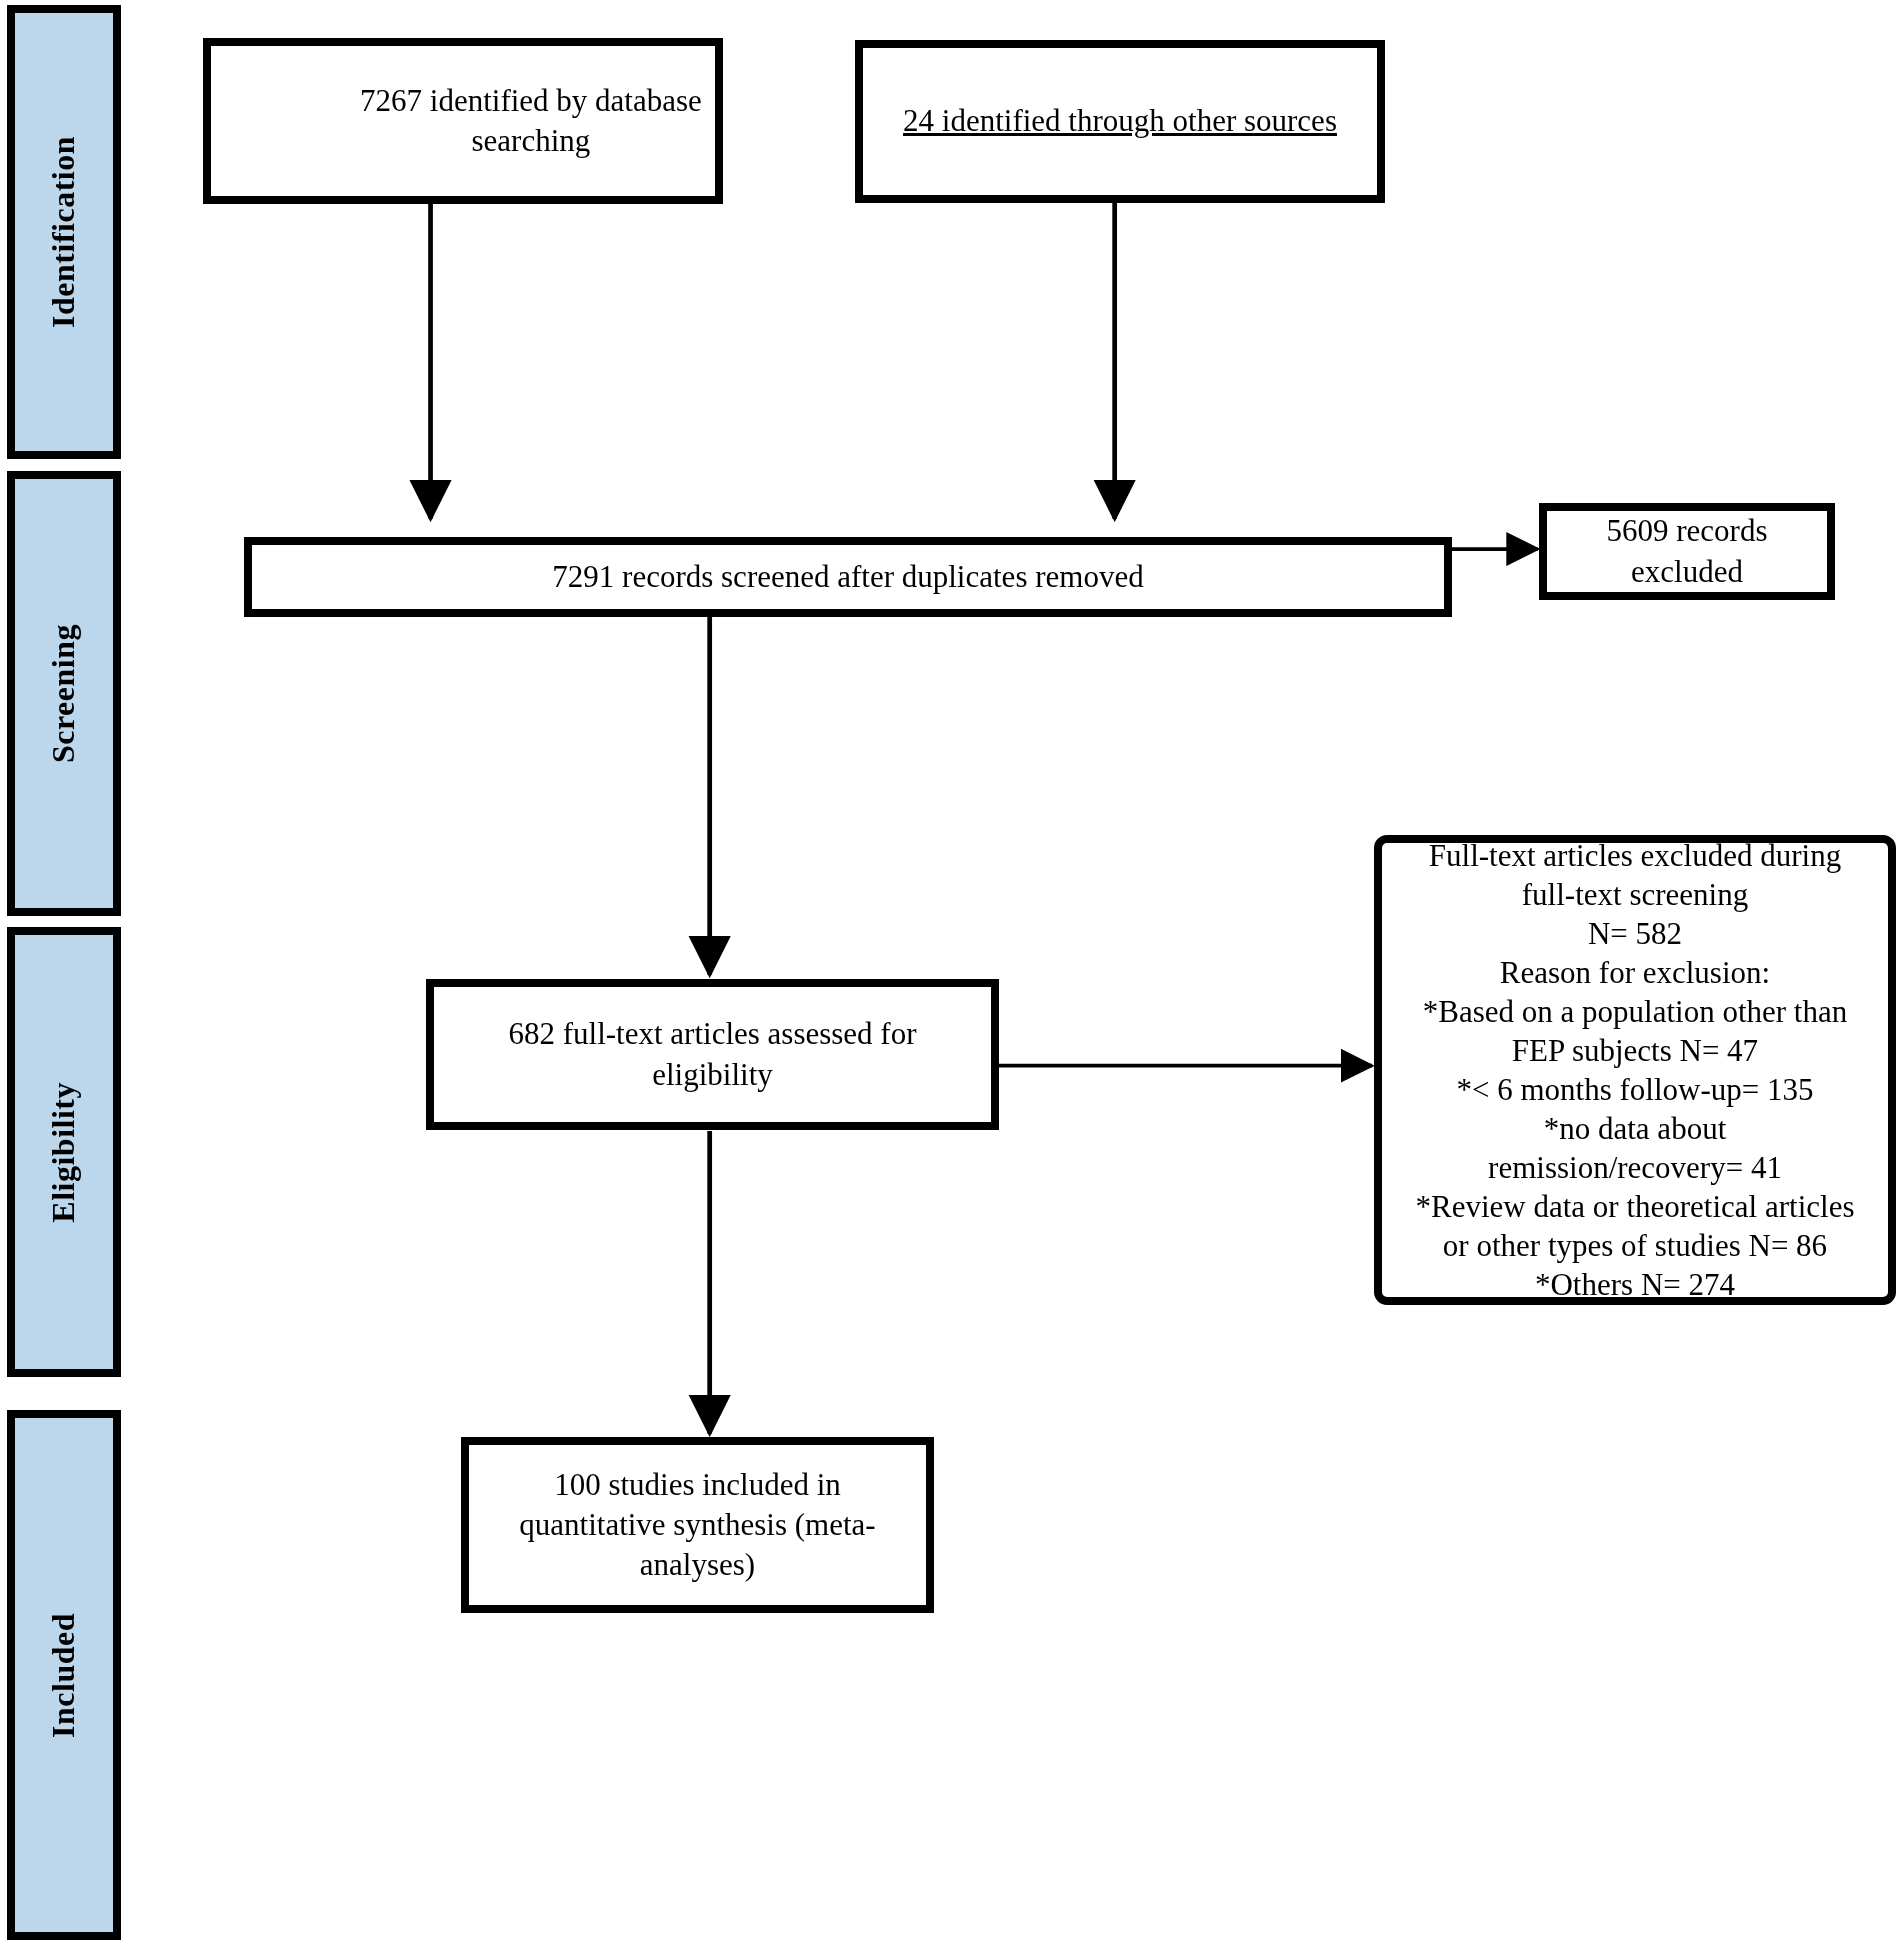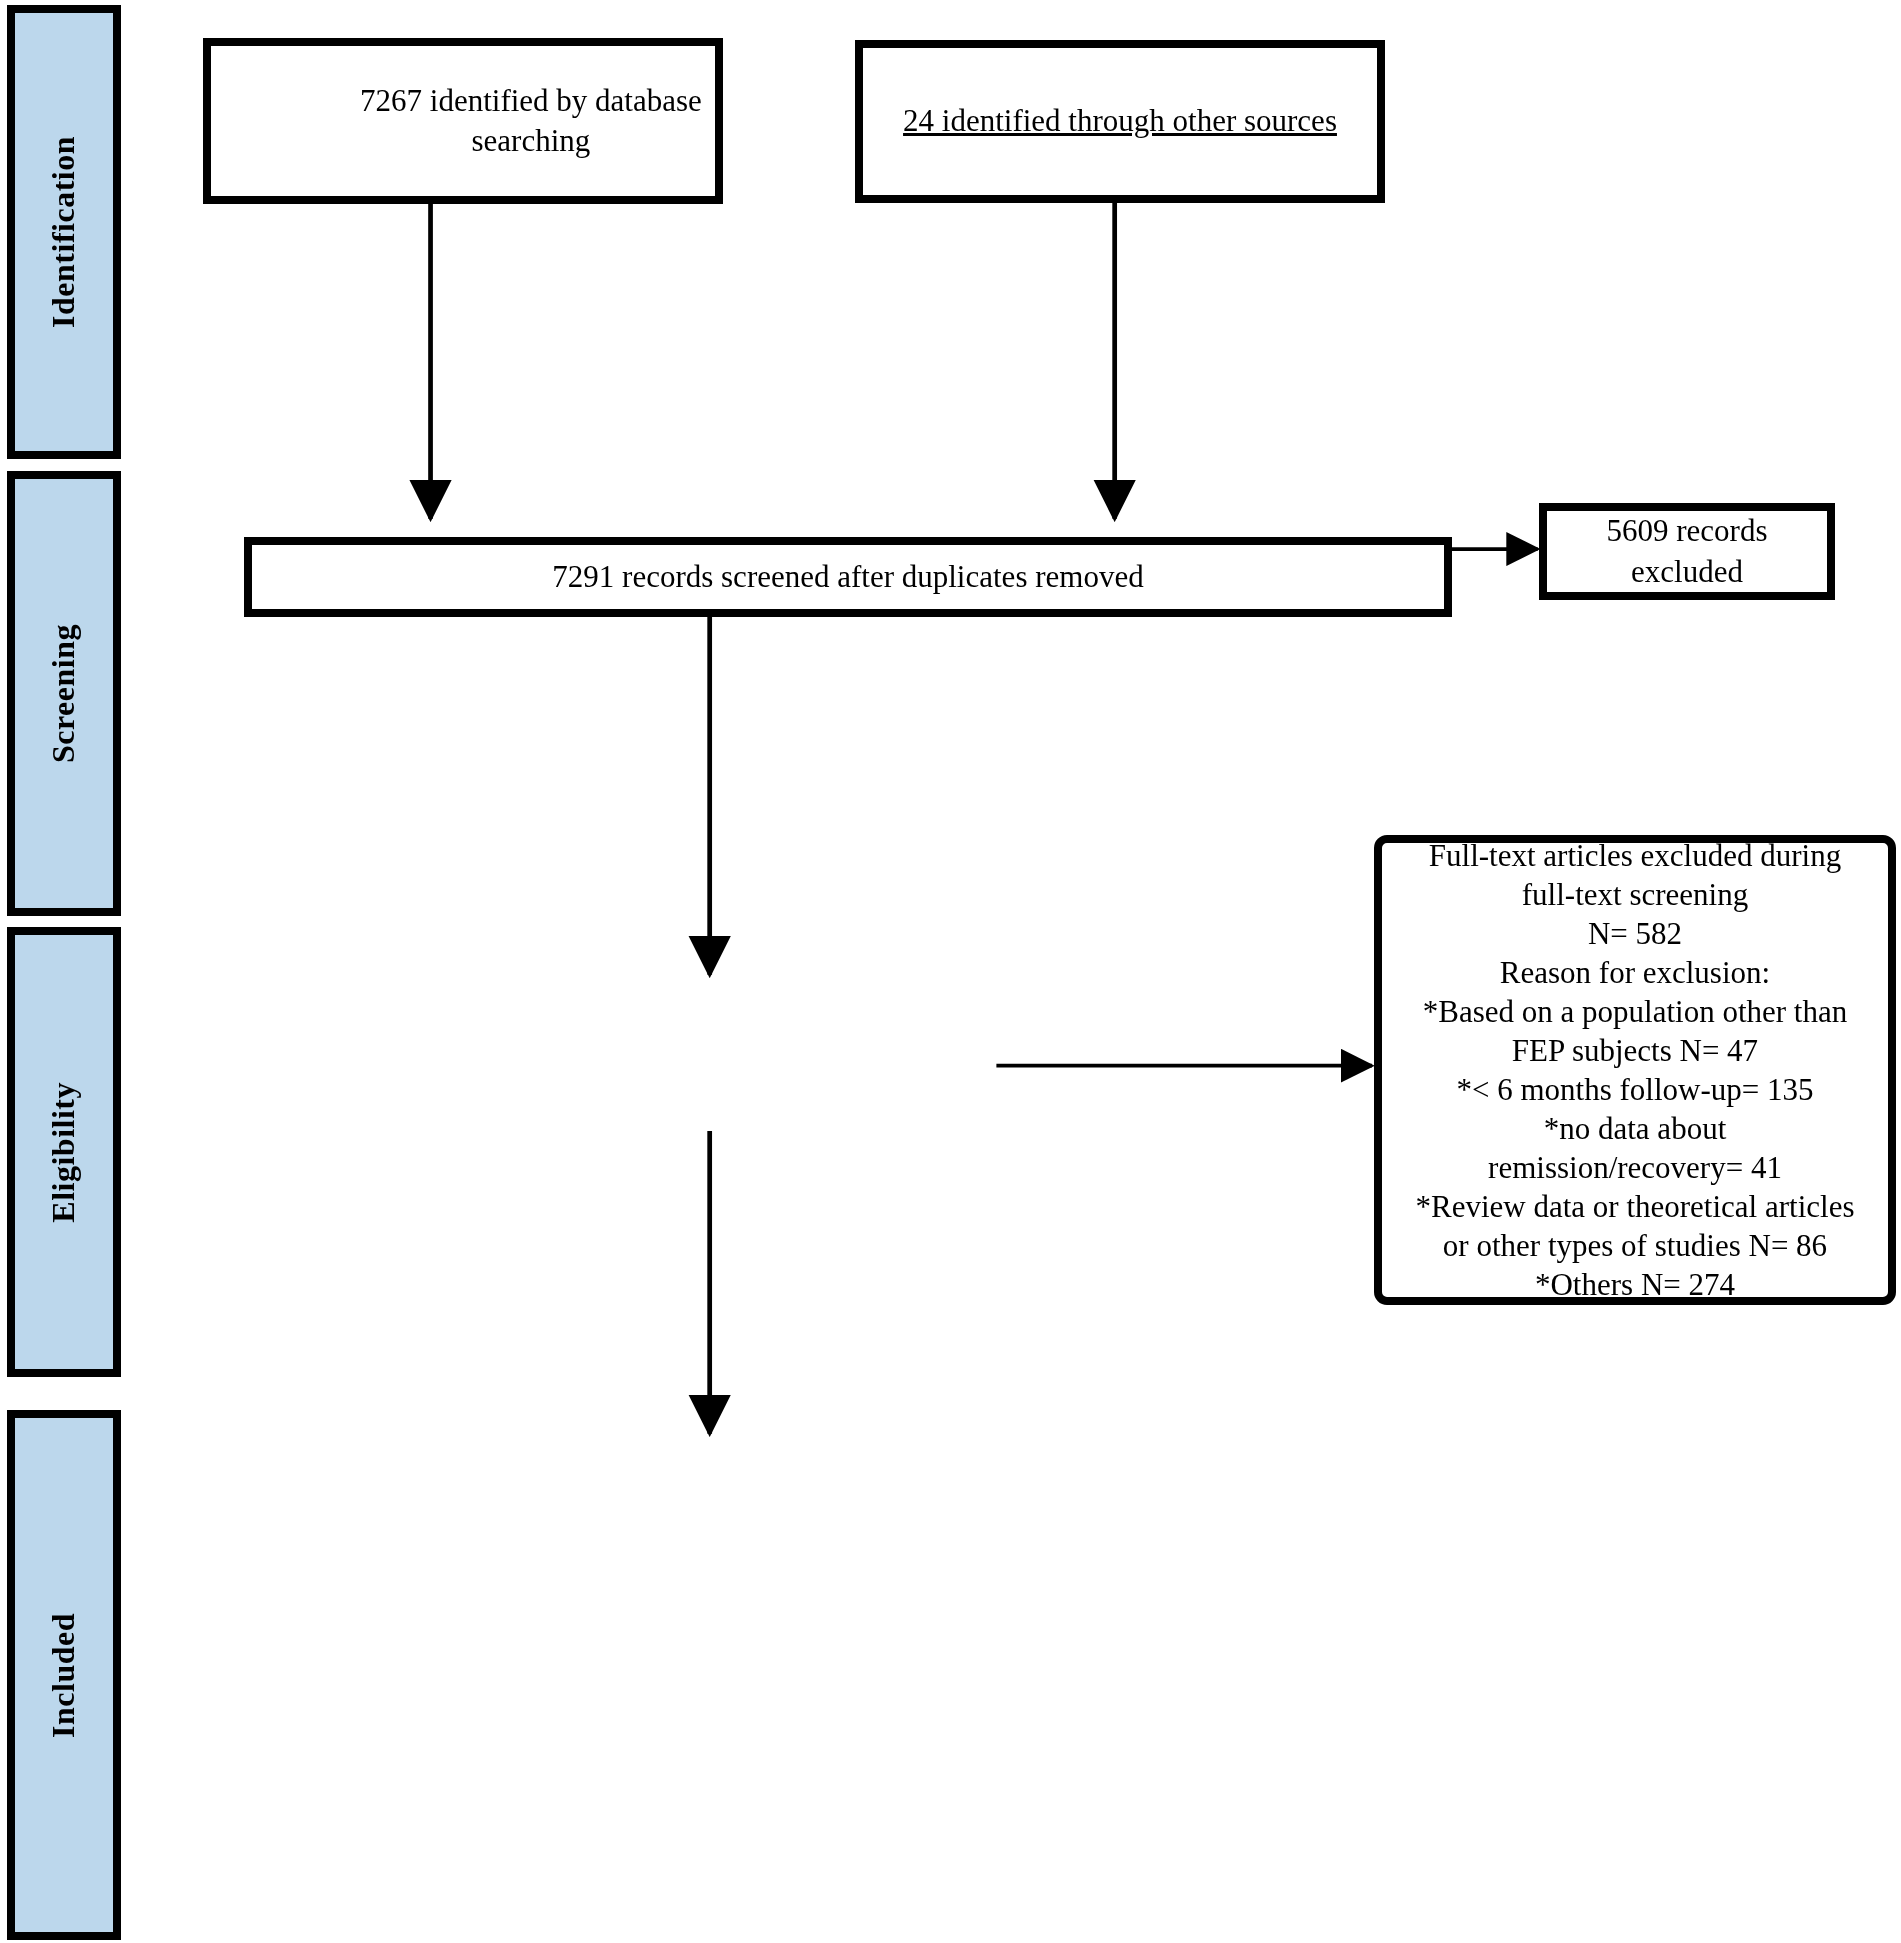--- a/index.html
+++ b/index.html
@@ -123,31 +123,40 @@
 
   <div class="flow-box" style="left:244px; top:537px; width:1208px; height:80px;">
     <span class="box-text">7291 records screened after duplicates removed</span>
   </div>
 
   <div class="flow-box" style="left:1539px; top:503px; width:296px; height:97px;">
     <span class="box-text">5609 records
 excluded</span>
   </div>
 
+  <div class="flow-box" style="left:426px; top:979px; width:573px; height:151px;">
+    <span class="box-text">682 full-text articles assessed for
+eligibility</span>
+  </div>
 
   <div class="flow-box tight" style="left:1374px; top:835px; width:522px; height:470px;border-radius:13px;">
     <span class="box-text">Full-text articles excluded during
 full-text screening
 N= 582
 Reason for exclusion:
 *Based on a population other than
 FEP subjects N= 47
 *&lt; 6 months follow-up= 135
 *no data about
 remission/recovery= 41
 *Review data or theoretical articles
 or other types of studies N= 86
 *Others N= 274</span>
   </div>
 
+  <div class="flow-box" style="left:461px; top:1437px; width:473px; height:176px;">
+    <span class="box-text">100 studies included in
+quantitative synthesis (meta-
+analyses)</span>
+  </div>
 
 </div>
 
 
 </body></html>

